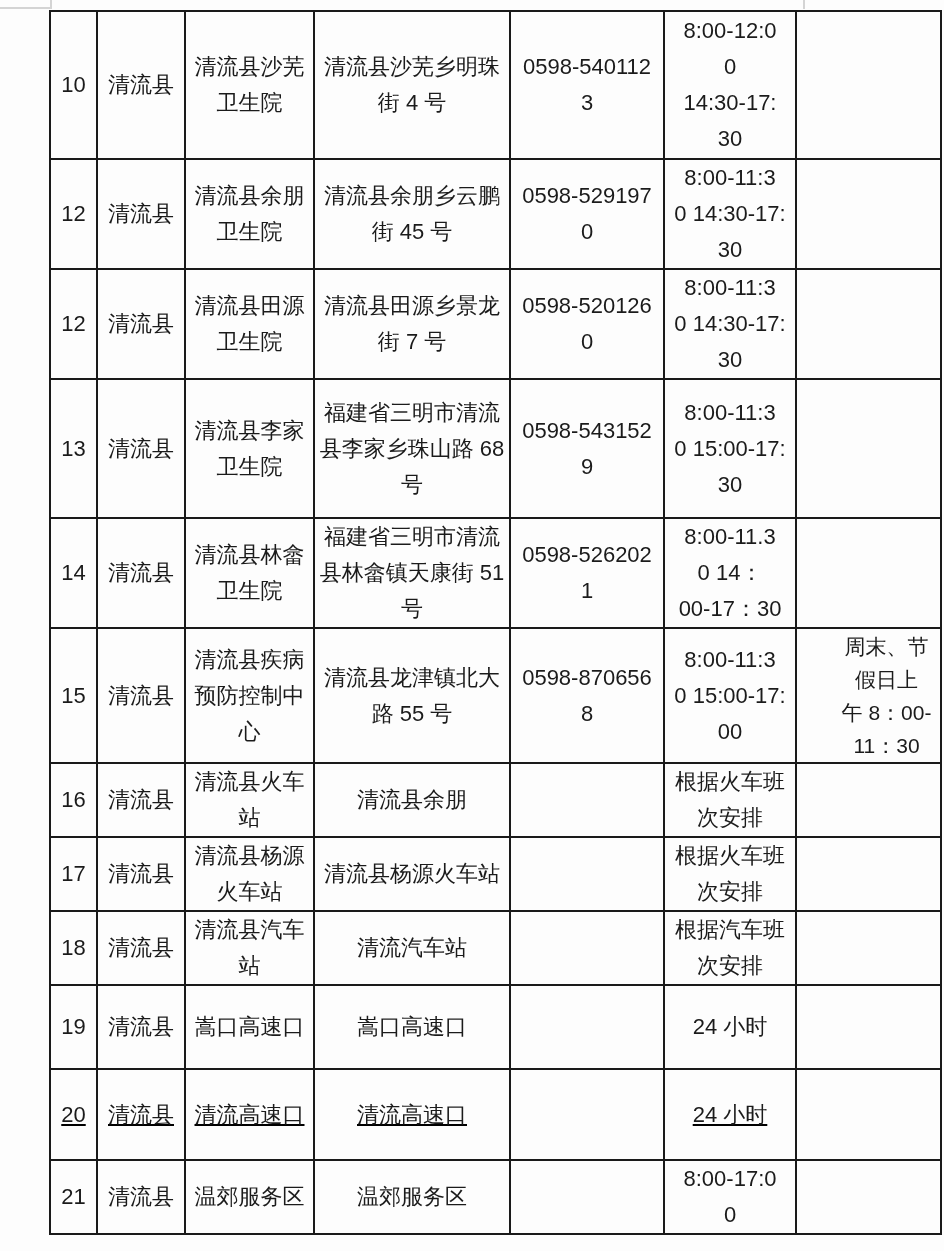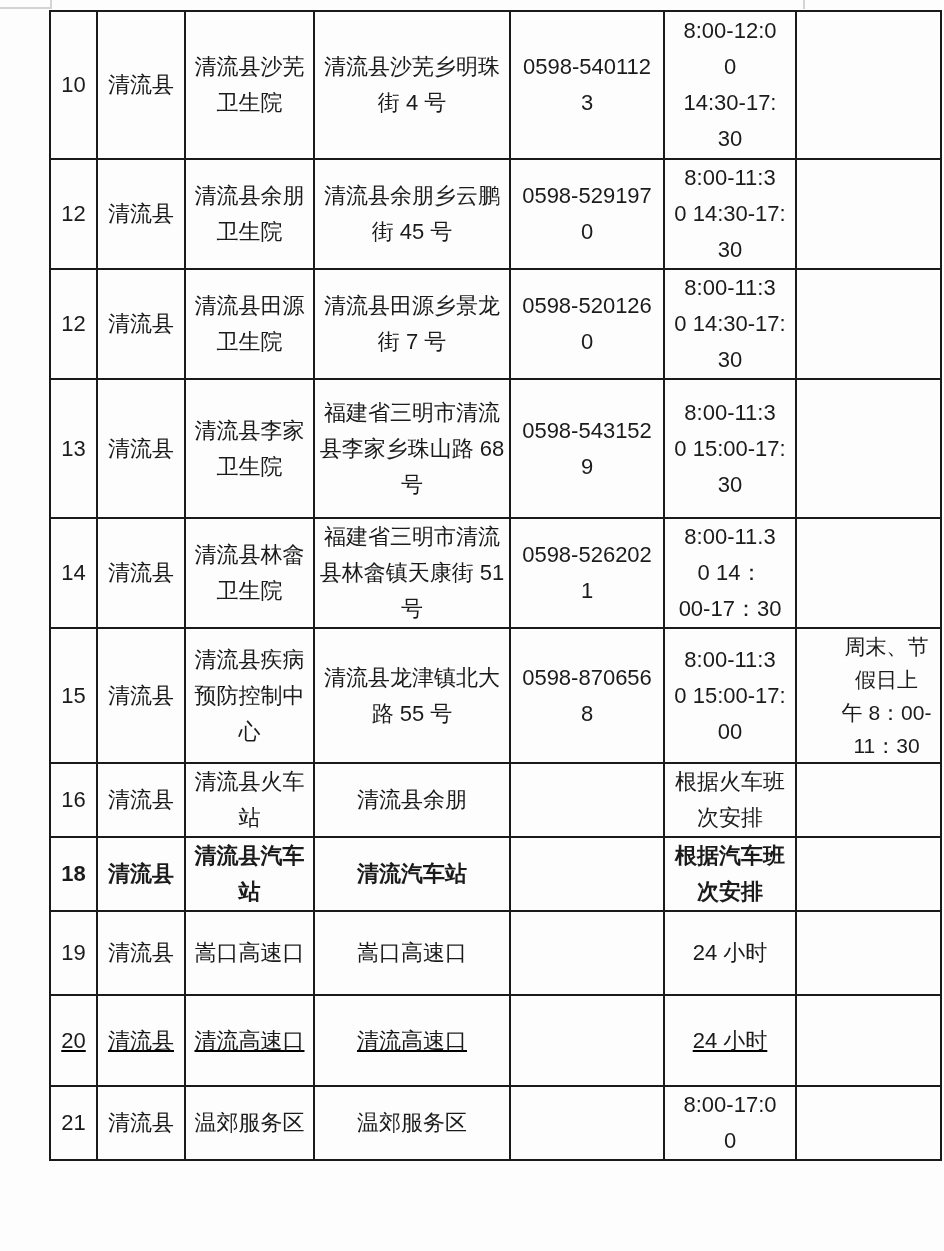--- a/index.html
+++ b/index.html
@@ -42,21 +42,21 @@
   }
   
   tr.r0  { height: 148px; }
   tr.r1  { height: 110px; }
   tr.r2  { height: 110px; }
   tr.r3  { height: 139px; }
   tr.r4  { height: 110px; }
   tr.r5  { height: 135px; }
   tr.r6  { height: 73px; margin-left: 12px; }
   tr.r7  { height: 73px; }
-  tr.r8  { height: 73px; font-weight: bold; }
+  tr.r8  { height: 73px; }
   tr.r9  { height: 84px; }
   tr.r10 { height: 91px; text-decoration: underline; }
   tr.r11 { height: 72px; }
   
   .remnant { position: absolute; background: #d4d4d4; }
   .remnant-h   { left: 0;    top: 7px; width: 50px; height: 2px; }
   .remnant-v1  { left: 50px; top: 0;   width: 2px;  height: 9px; }
   .remnant-v2  { left: 803px;top: 0;   width: 2px;  height: 9px; }
 </style>
 </head>
@@ -174,20 +174,31 @@
         <td>16</td>
         <td>清流县</td>
         <td>清流县火车
 站</td>
         <td>清流县余朋</td>
         <td></td>
         <td>根据火车班
 次安排</td>
         <td class="remark"></td>
       </tr>
+      <tr class="r7">
+        <td>17</td>
+        <td>清流县</td>
+        <td>清流县杨源
+火车站</td>
+        <td>清流县杨源火车站</td>
+        <td></td>
+        <td>根据火车班
+次安排</td>
+        <td class="remark"></td>
+      </tr>
       <tr class="r8">
         <td>18</td>
         <td>清流县</td>
         <td>清流县汽车
 站</td>
         <td>清流汽车站</td>
         <td></td>
         <td>根据汽车班
 次安排</td>
         <td class="remark"></td>

